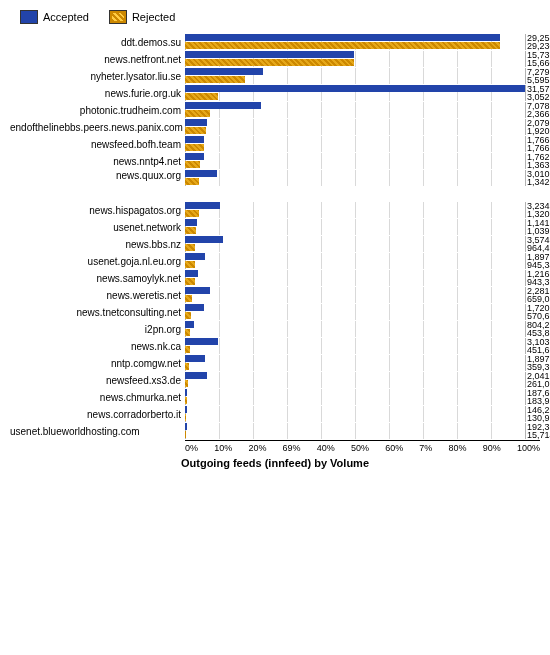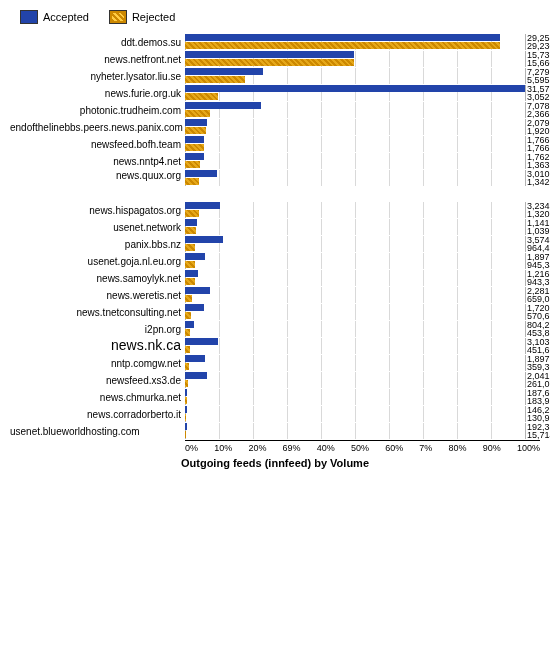--- a/index.html
+++ b/index.html
@@ -294,21 +294,21 @@
           <div style="position: absolute; left: 340px; top: 0px; height: 100%; width: 1px; background: rgba(0, 0, 0, 0.3); pointer-events: none;"></div>
           <div style="position: absolute; top: 0px; left: 0px; width: 12.296px; height: 7px; background: rgb(34, 68, 170);"></div>
           <div style="position: absolute; top: 8px; left: 0px; width: 11.1901px; height: 7px; background: repeating-linear-gradient(45deg, rgba(255, 200, 50, 0.5), rgba(255, 200, 50, 0.5) 2px, transparent 2px, transparent 4px) rgb(204, 136, 0);"></div>
         </div>
         <div style="margin-left: 2px; display: flex; flex-direction: column; font-size: 9px; color: rgb(0, 0, 0); line-height: 8px; height: 16px; justify-content: center;">
           <div>1,141,964</div>
           <div>1,039,260</div>
         </div>
       </div>
       <div style="display: flex; align-items: center; margin-bottom: 1px; position: relative;">
-        <div style="width: 175px; text-align: right; padding-right: 4px; font-size: 10px; color: rgb(0, 0, 0); flex-shrink: 0; line-height: 1.1;">panix.bbs.nz</div>
+        <div style="width: 175px; text-align: right; padding-right: 4px; font-size: 10px; color: rgb(0, 0, 0); flex-shrink: 0; line-height: 1.1;">news.bbs.nz</div>
         <div style="width: 340px; flex-shrink: 0; position: relative; height: 16px;">
           <div style="position: absolute; left: 0px; top: 0px; height: 100%; width: 1px; background: rgba(0, 0, 0, 0.3); pointer-events: none;"></div>
           <div style="position: absolute; left: 34px; top: 0px; height: 100%; width: 1px; background: rgba(0, 0, 0, 0.15); pointer-events: none;"></div>
           <div style="position: absolute; left: 68px; top: 0px; height: 100%; width: 1px; background: rgba(0, 0, 0, 0.15); pointer-events: none;"></div>
           <div style="position: absolute; left: 102px; top: 0px; height: 100%; width: 1px; background: rgba(0, 0, 0, 0.15); pointer-events: none;"></div>
           <div style="position: absolute; left: 136px; top: 0px; height: 100%; width: 1px; background: rgba(0, 0, 0, 0.15); pointer-events: none;"></div>
           <div style="position: absolute; left: 170px; top: 0px; height: 100%; width: 1px; background: rgba(0, 0, 0, 0.15); pointer-events: none;"></div>
           <div style="position: absolute; left: 204px; top: 0px; height: 100%; width: 1px; background: rgba(0, 0, 0, 0.15); pointer-events: none;"></div>
           <div style="position: absolute; left: 238px; top: 0px; height: 100%; width: 1px; background: rgba(0, 0, 0, 0.15); pointer-events: none;"></div>
           <div style="position: absolute; left: 272px; top: 0px; height: 100%; width: 1px; background: rgba(0, 0, 0, 0.15); pointer-events: none;"></div>
@@ -426,21 +426,21 @@
           <div style="position: absolute; left: 340px; top: 0px; height: 100%; width: 1px; background: rgba(0, 0, 0, 0.3); pointer-events: none;"></div>
           <div style="position: absolute; top: 0px; left: 0px; width: 8.65991px; height: 7px; background: rgb(34, 68, 170);"></div>
           <div style="position: absolute; top: 8px; left: 0px; width: 4.88717px; height: 7px; background: repeating-linear-gradient(45deg, rgba(255, 200, 50, 0.5), rgba(255, 200, 50, 0.5) 2px, transparent 2px, transparent 4px) rgb(204, 136, 0);"></div>
         </div>
         <div style="margin-left: 2px; display: flex; flex-direction: column; font-size: 9px; color: rgb(0, 0, 0); line-height: 8px; height: 16px; justify-content: center;">
           <div>804,270</div>
           <div>453,885</div>
         </div>
       </div>
       <div style="display: flex; align-items: center; margin-bottom: 1px; position: relative;">
-        <div style="width: 175px; text-align: right; padding-right: 4px; font-size: 14px; color: rgb(0, 0, 0); flex-shrink: 0; line-height: 1.1;">news.nk.ca</div>
+        <div style="width: 175px; text-align: right; padding-right: 4px; font-size: 10px; color: rgb(0, 0, 0); flex-shrink: 0; line-height: 1.1;">news.nk.ca</div>
         <div style="width: 340px; flex-shrink: 0; position: relative; height: 16px;">
           <div style="position: absolute; left: 0px; top: 0px; height: 100%; width: 1px; background: rgba(0, 0, 0, 0.3); pointer-events: none;"></div>
           <div style="position: absolute; left: 34px; top: 0px; height: 100%; width: 1px; background: rgba(0, 0, 0, 0.15); pointer-events: none;"></div>
           <div style="position: absolute; left: 68px; top: 0px; height: 100%; width: 1px; background: rgba(0, 0, 0, 0.15); pointer-events: none;"></div>
           <div style="position: absolute; left: 102px; top: 0px; height: 100%; width: 1px; background: rgba(0, 0, 0, 0.15); pointer-events: none;"></div>
           <div style="position: absolute; left: 136px; top: 0px; height: 100%; width: 1px; background: rgba(0, 0, 0, 0.15); pointer-events: none;"></div>
           <div style="position: absolute; left: 170px; top: 0px; height: 100%; width: 1px; background: rgba(0, 0, 0, 0.15); pointer-events: none;"></div>
           <div style="position: absolute; left: 204px; top: 0px; height: 100%; width: 1px; background: rgba(0, 0, 0, 0.15); pointer-events: none;"></div>
           <div style="position: absolute; left: 238px; top: 0px; height: 100%; width: 1px; background: rgba(0, 0, 0, 0.15); pointer-events: none;"></div>
           <div style="position: absolute; left: 272px; top: 0px; height: 100%; width: 1px; background: rgba(0, 0, 0, 0.15); pointer-events: none;"></div>

